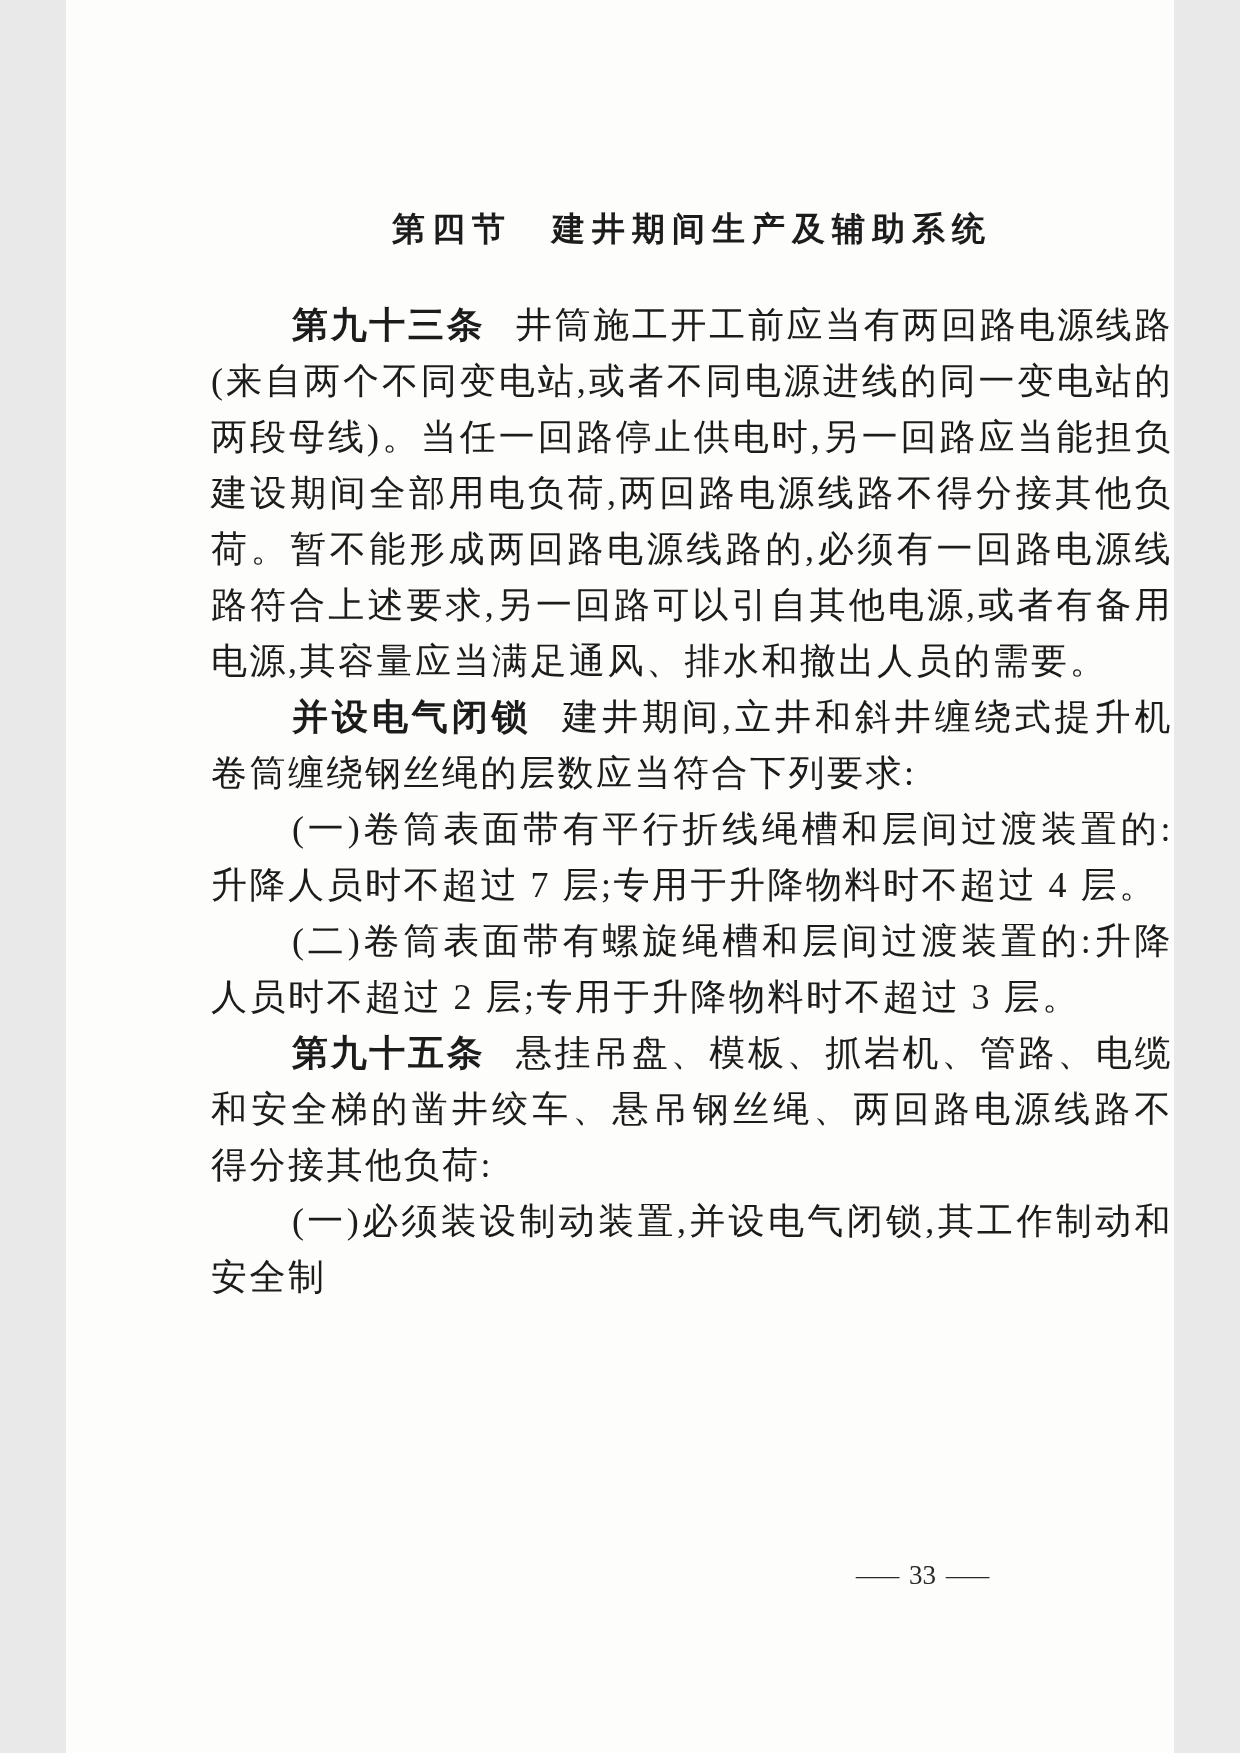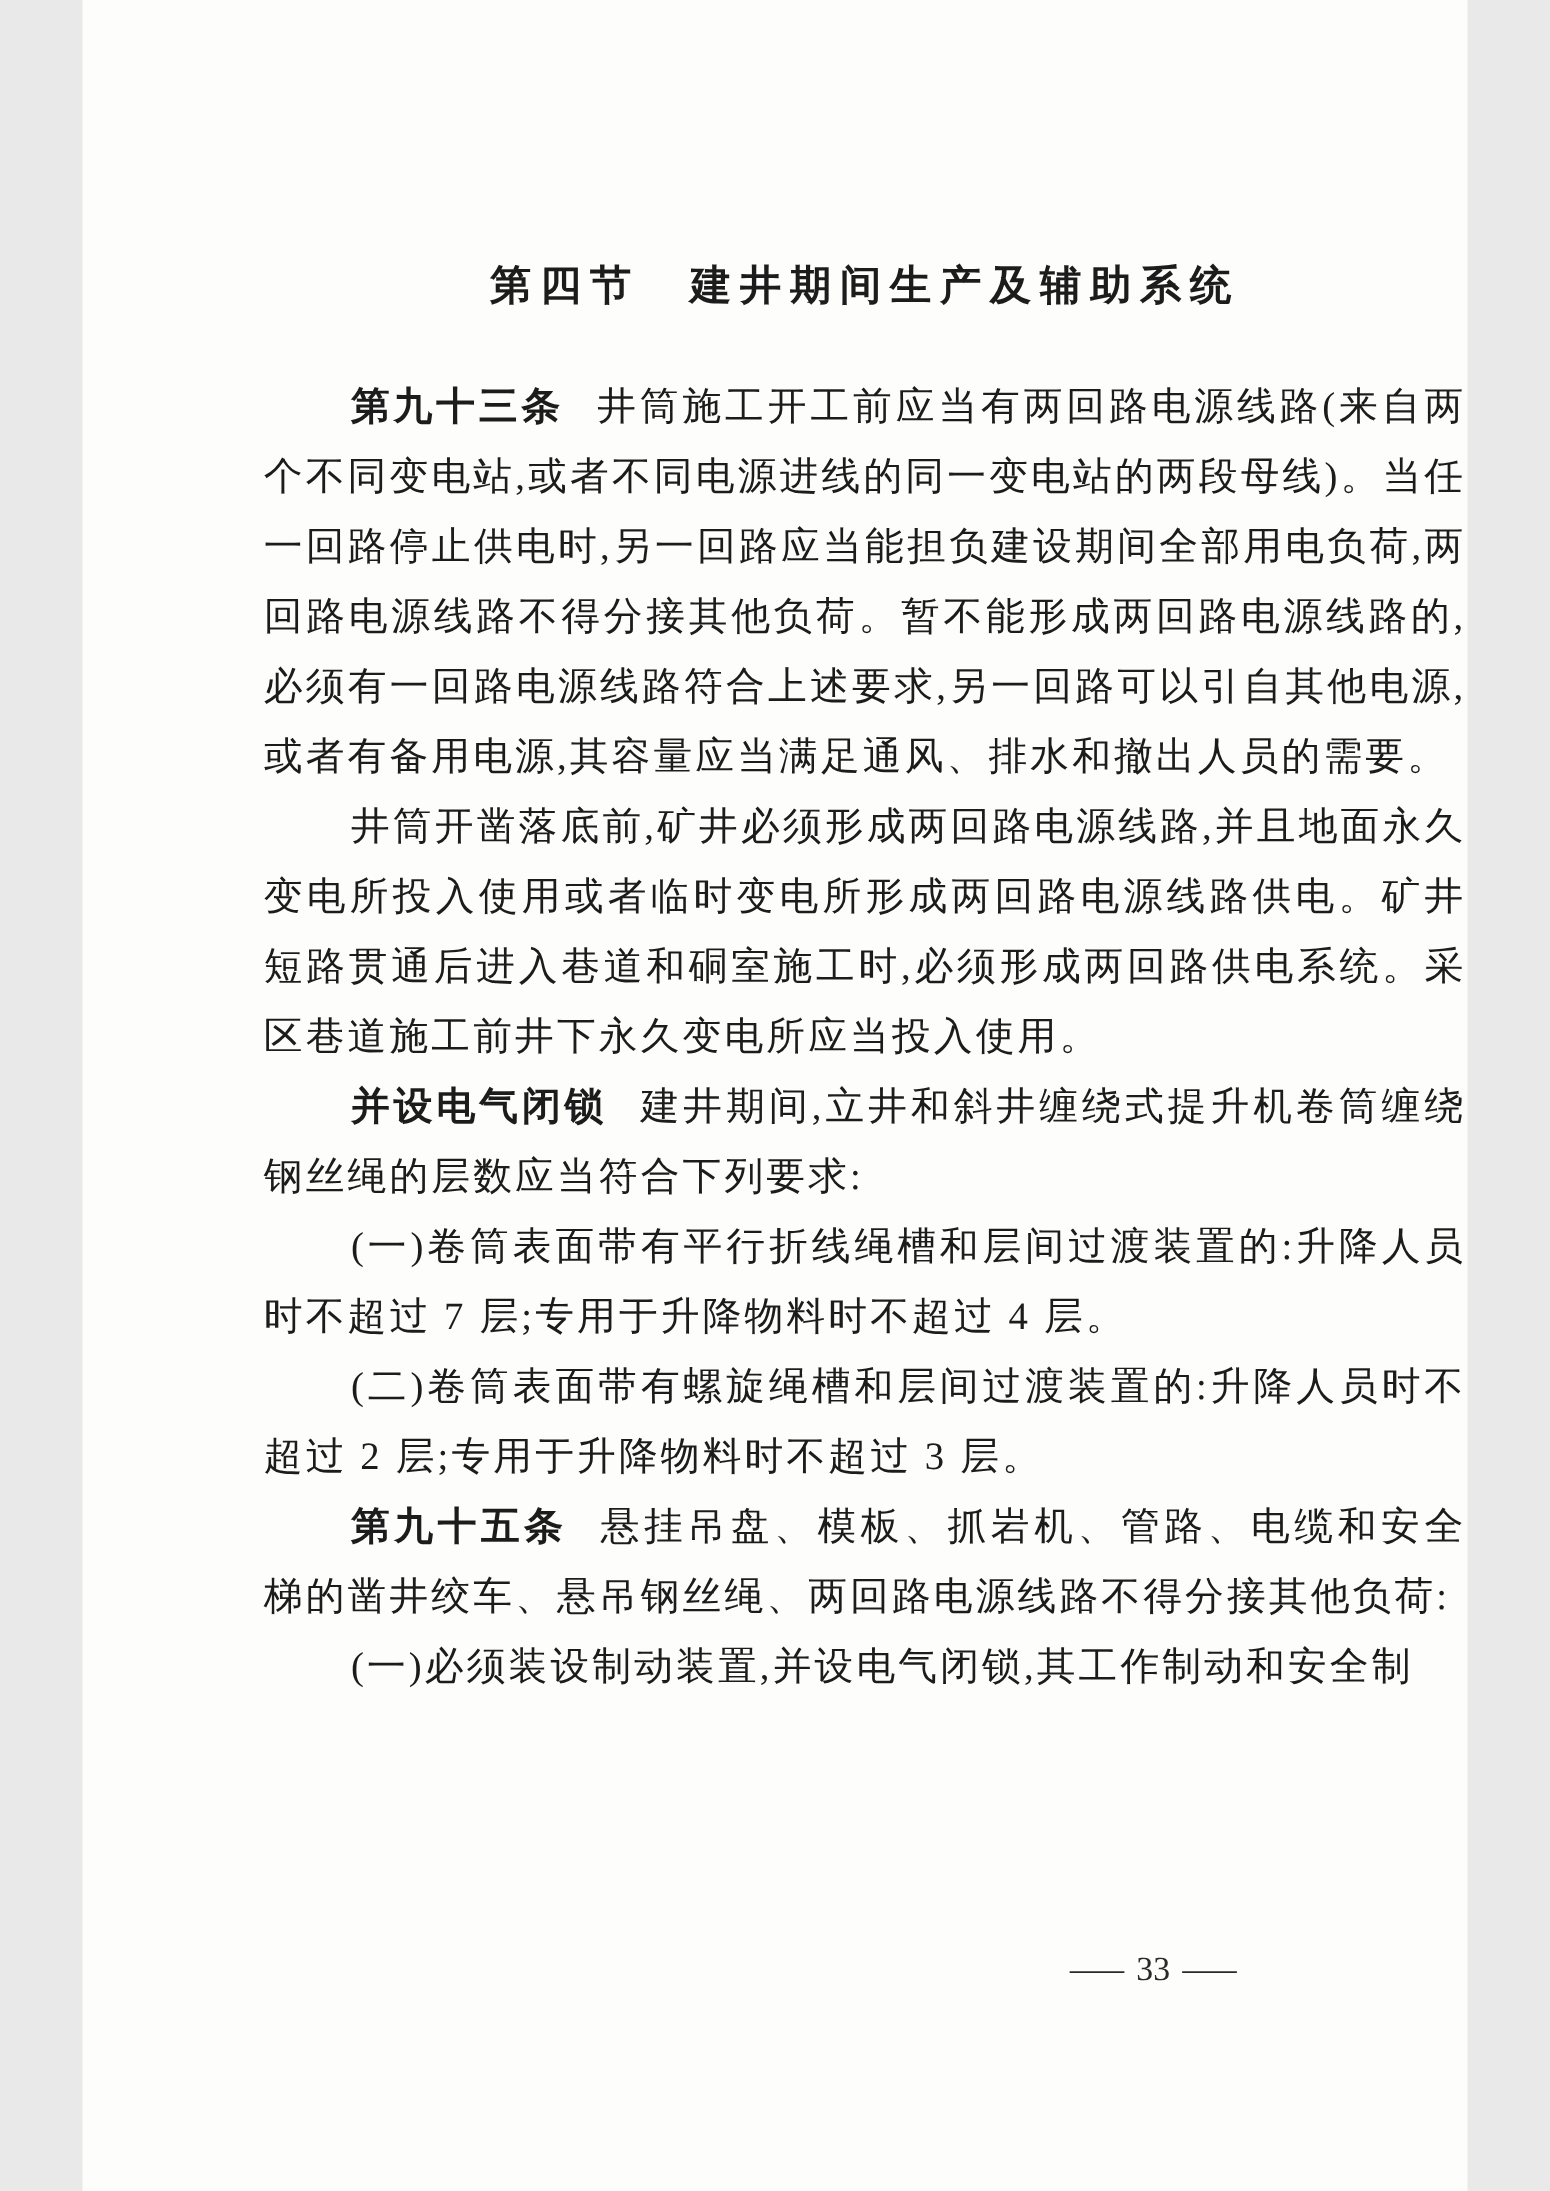--- a/index.html
+++ b/index.html
@@ -27,21 +27,21 @@
     text-align: center;
     font-size: 33px;
     font-weight: 600;
     letter-spacing: 7px;
     line-height: 48px;
     margin: 0 0 44px 0;
     white-space: nowrap;
   }
   .para {
     margin: 0;
-    font-size: 31px;
+    font-size: 36px;
     line-height: 56px;
     letter-spacing: 2.5px;
     text-align: justify;
     text-indent: 2.25em;
     word-break: break-all;
   }
   .article-lead {
     font-weight: 700;
     font-family: "Liberation Sans", "DejaVu Sans", sans-serif;
     margin-right: 0.85em;
@@ -68,21 +68,20 @@
 </style>
 </head>
 <body>
 
 <div class="page">
   <div class="content">
     <h2 class="section-title">第四节　建井期间生产及辅助系统</h2>
 
     <p class="para"><span class="article-lead">第九十三条</span><span>井筒施工开工前应当有两回路电源线路(来自两个不同变电站,或者不同电源进线的同一变电站的两段母线)。当任一回路停止供电时,另一回路应当能担负建设期间全部用电负荷,两回路电源线路不得分接其他负荷。暂不能形成两回路电源线路的,必须有一回路电源线路符合上述要求,另一回路可以引自其他电源,或者有备用电源,其容量应当满足通风、排水和撤出人员的需要。</span></p>
 
-    <p class="para"><span>井筒开凿落底前,矿井必须形成两回路电源线路,并且地面永久变电所投入使用或者临时变电所形成两回路电源线路供电。矿井短路贯通后进入巷道和硐室施工时,必须形成两回路供电系统。采区巷道施工前井下永久变电所应当投入使用。</span></p>
 
     <p class="para"><span class="article-lead">并设电气闭锁</span><span>建井期间,立井和斜井缠绕式提升机卷筒缠绕钢丝绳的层数应当符合下列要求:</span></p>
 
     <p class="para"><span>(一)卷筒表面带有平行折线绳槽和层间过渡装置的:升降人员时不超过 7 层;专用于升降物料时不超过 4 层。</span></p>
 
     <p class="para"><span>(二)卷筒表面带有螺旋绳槽和层间过渡装置的:升降人员时不超过 2 层;专用于升降物料时不超过 3 层。</span></p>
 
     <p class="para"><span class="article-lead">第九十五条</span><span>悬挂吊盘、模板、抓岩机、管路、电缆和安全梯的凿井绞车、悬吊钢丝绳、两回路电源线路不得分接其他负荷:</span></p>
 
     <p class="para"><span>(一)必须装设制动装置,并设电气闭锁,其工作制动和安全制</span></p>

